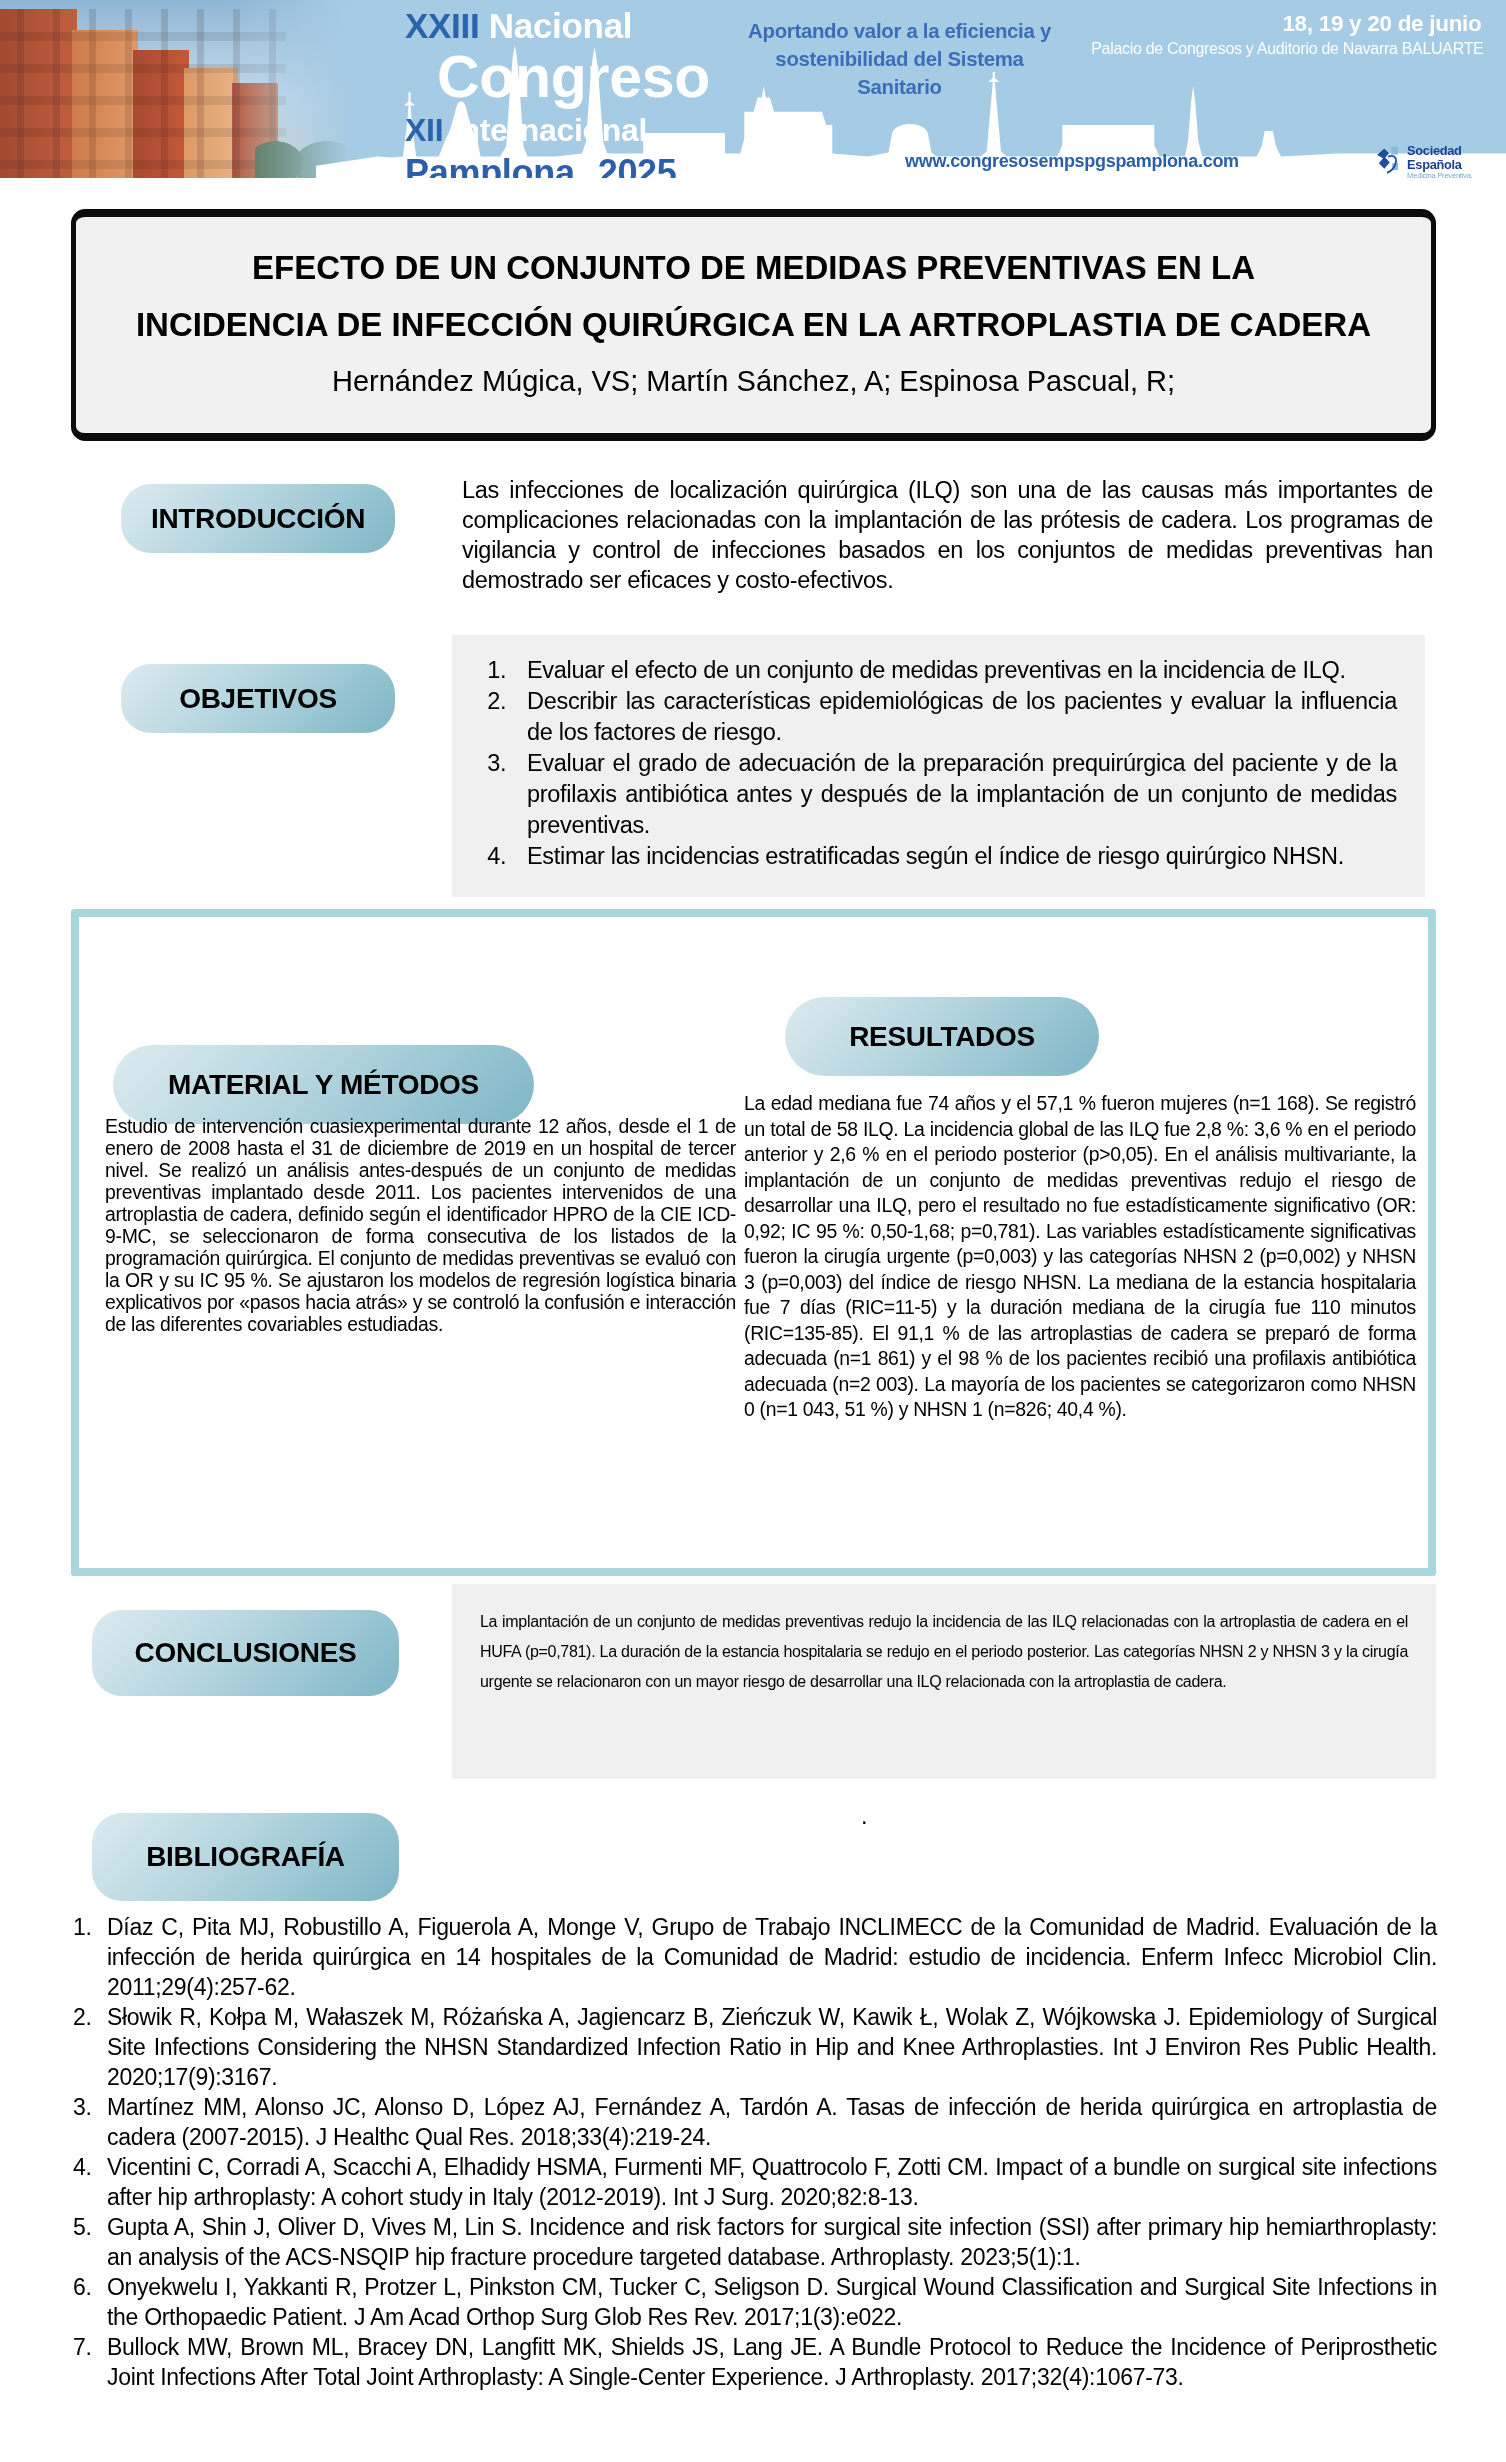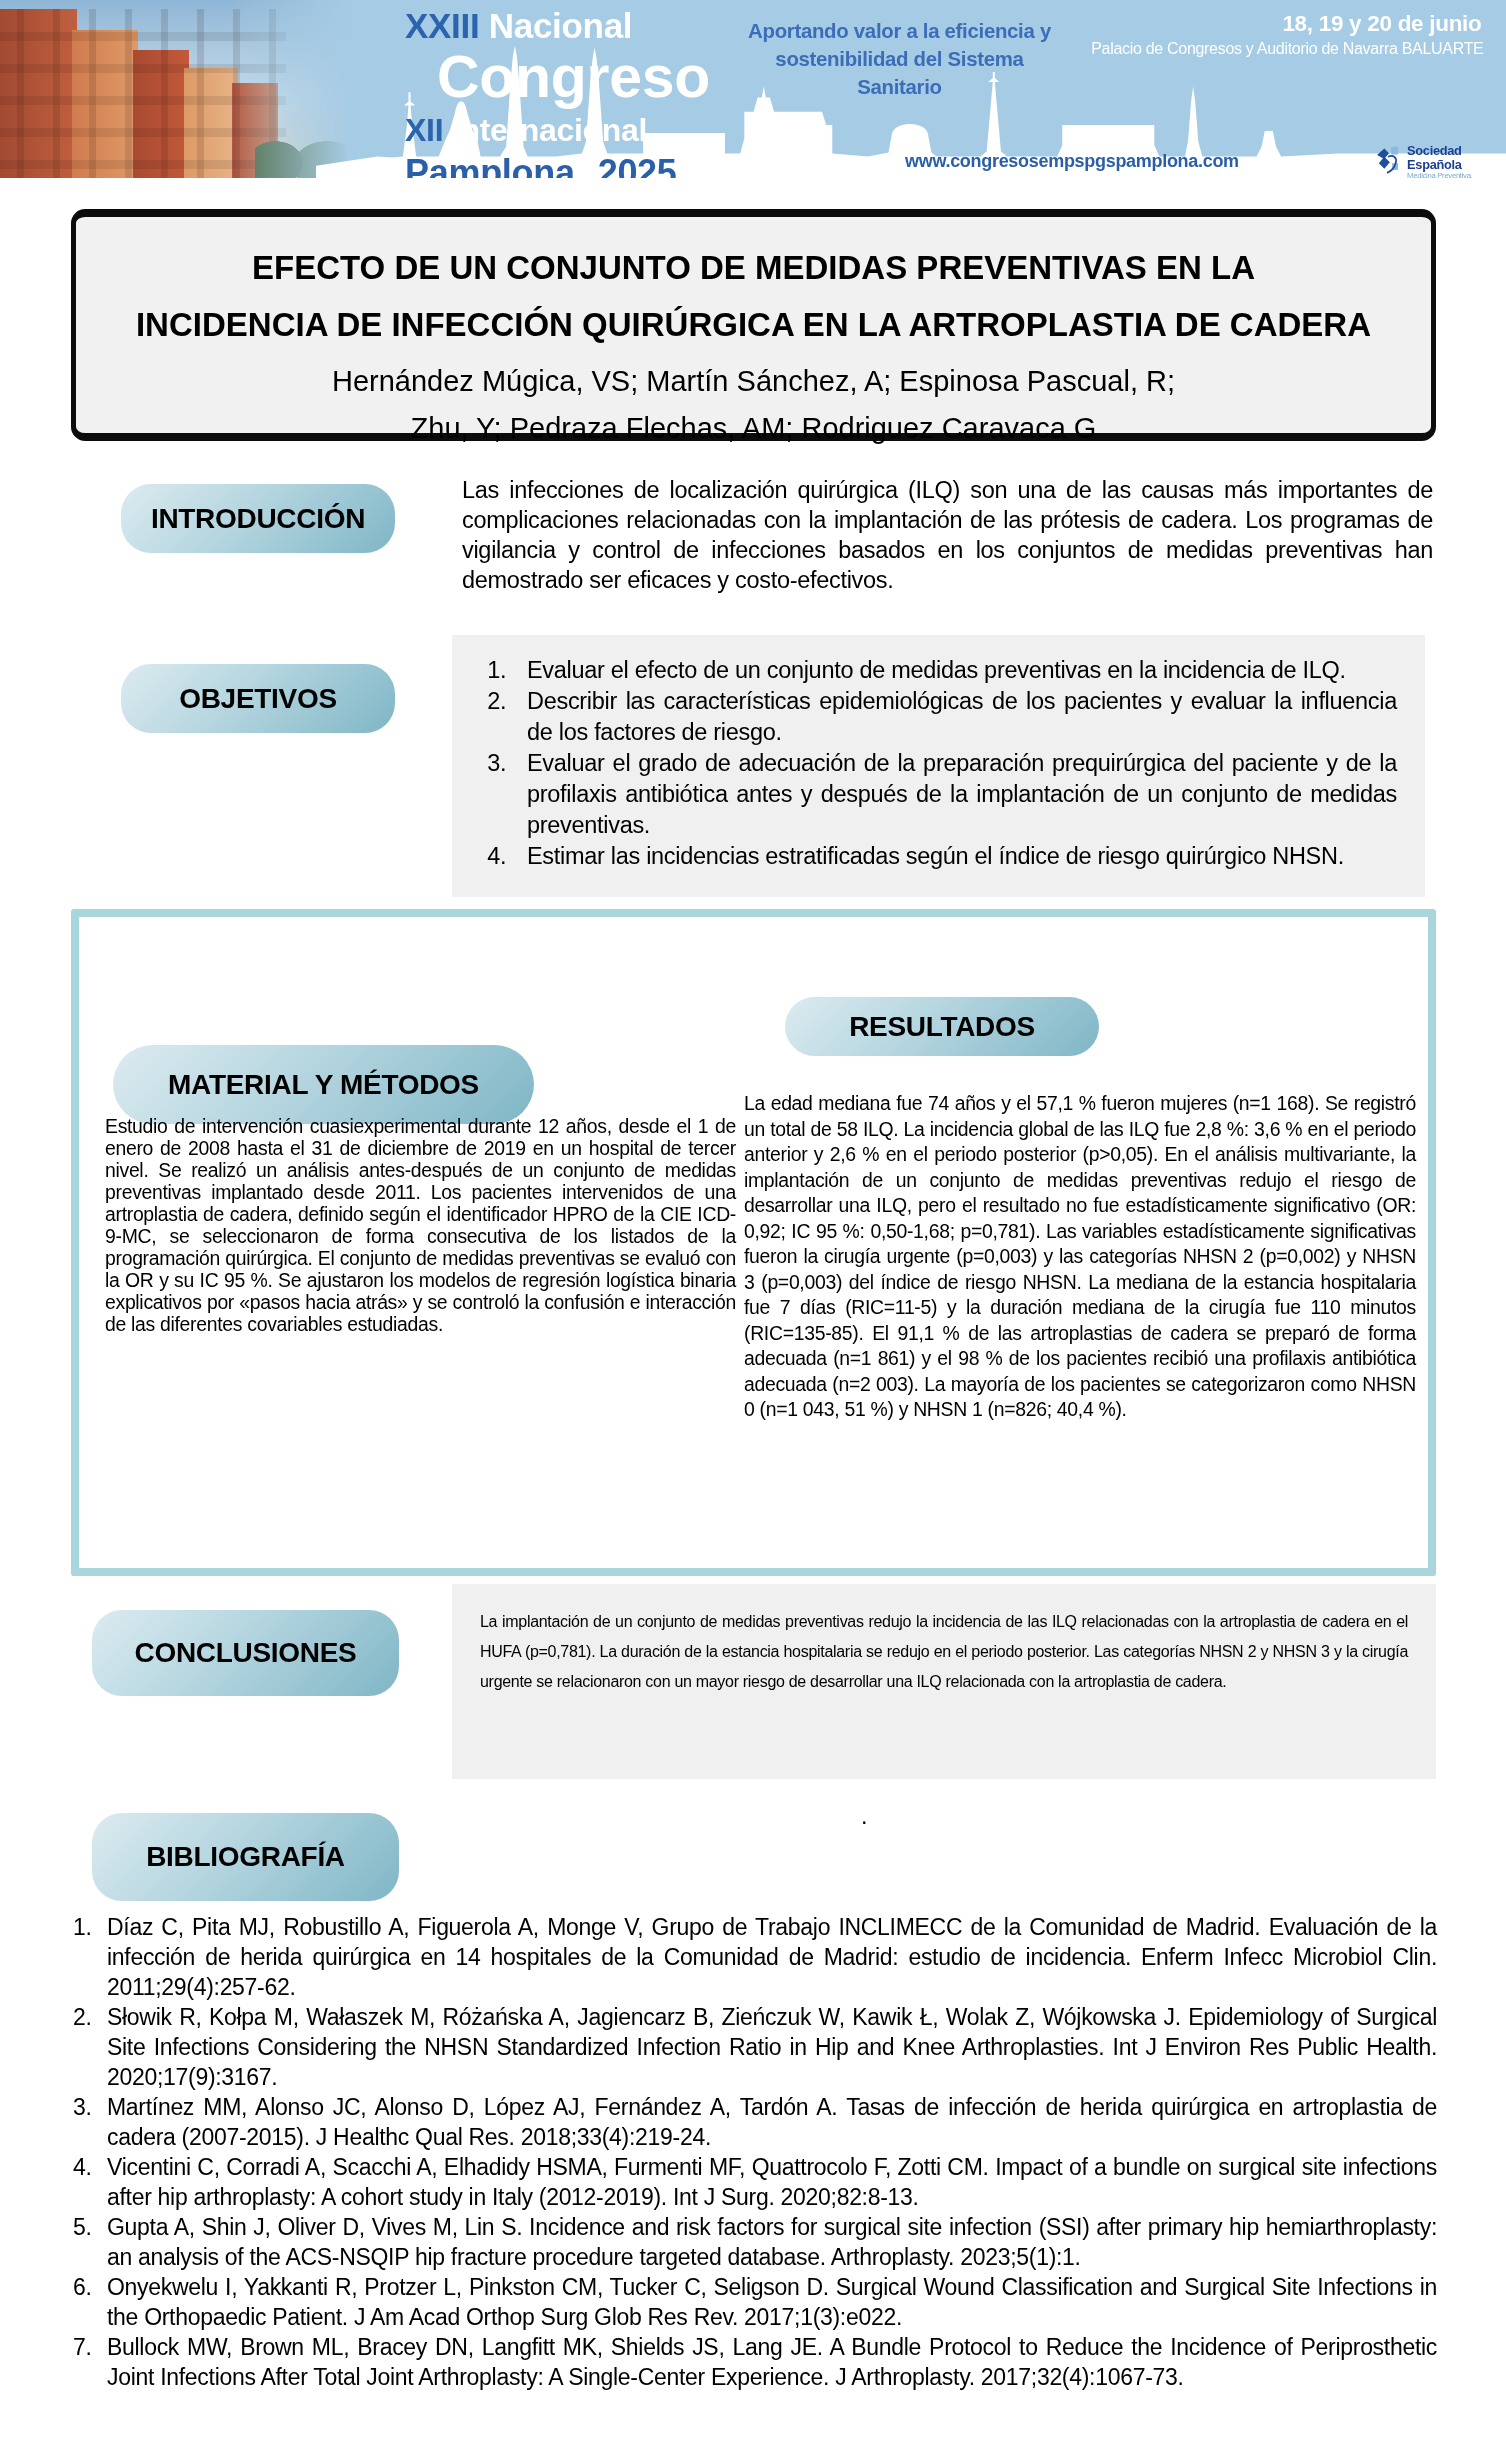--- a/index.html
+++ b/index.html
@@ -56,21 +56,21 @@
     border-radius:14.3px;text-align:center;}
   .title{margin-top:21.5px;font-size:33px;font-weight:bold;line-height:57px;letter-spacing:0;}
   .authors{margin-top:5.1px;font-size:29px;line-height:47px;letter-spacing:0;}
   
   .badge{position:absolute;display:flex;align-items:center;justify-content:center;
     background:linear-gradient(135deg,#dcebf0 0%,#b4d5df 45%,#7fb6c6 100%);
     border-radius:30px;font-weight:bold;color:#000;text-align:center;}
   .b-intro{left:121px;top:484px;width:274px;height:69px;font-size:28px;}
   .b-obj{left:121px;top:664px;width:274px;height:69px;font-size:28px;}
   .b-mm{left:34px;top:80px;width:421px;height:79px;font-size:28px;border-radius:41px;margin-top:48px;}
-  .b-res{left:706px;top:80px;width:314px;height:59px;font-size:28px;border-radius:41px;}
+  .b-res{left:706px;top:80px;width:314px;height:79px;font-size:28px;border-radius:41px;}
   .b-con{left:92px;top:1610px;width:307px;height:86px;font-size:28px;}
   .b-bib{left:92px;top:1813px;width:307px;height:88px;font-size:28px;}
   
   .freetext{position:absolute;text-align:justify;margin:0;}
   .intro{left:462px;top:475px;width:971px;font-size:23.5px;line-height:30px;}
   .graybox{position:absolute;background:#f0f0f0;box-sizing:border-box;}
   .obj-box{left:452px;top:635px;width:973px;height:262px;padding:20.4px 28px 0 28px;}
   .obj-item{position:relative;padding-left:47px;text-align:justify;
     font-size:23.5px;line-height:31px;}
   .obj-num{position:absolute;left:7.2px;top:0;}
@@ -165,21 +165,20 @@
     </div>
   </header>
 
   <section class="title-box">
     <div class="title">
       <div>EFECTO DE UN CONJUNTO DE MEDIDAS PREVENTIVAS EN LA</div>
       <div>INCIDENCIA DE INFECCIÓN QUIRÚRGICA EN LA ARTROPLASTIA DE CADERA</div>
     </div>
     <div class="authors">
       <div>Hernández Múgica, VS; Martín Sánchez, A; Espinosa Pascual, R;</div>
-      <div>Zhu, Y; Pedraza Flechas, AM; Rodriguez Caravaca G</div>
     </div>
   </section>
 
   <div class="badge b-intro">INTRODUCCIÓN</div>
   <p class="freetext intro">Las infecciones de localización quirúrgica (ILQ) son una de las causas más importantes de complicaciones relacionadas con la implantación de las prótesis de cadera. Los programas de vigilancia y control de infecciones basados en los conjuntos de medidas preventivas han demostrado ser eficaces y costo-efectivos.</p>
 
   <div class="badge b-obj">OBJETIVOS</div>
   <div class="graybox obj-box">
     <div class="obj-item">
       <span class="obj-num">1.</span>

